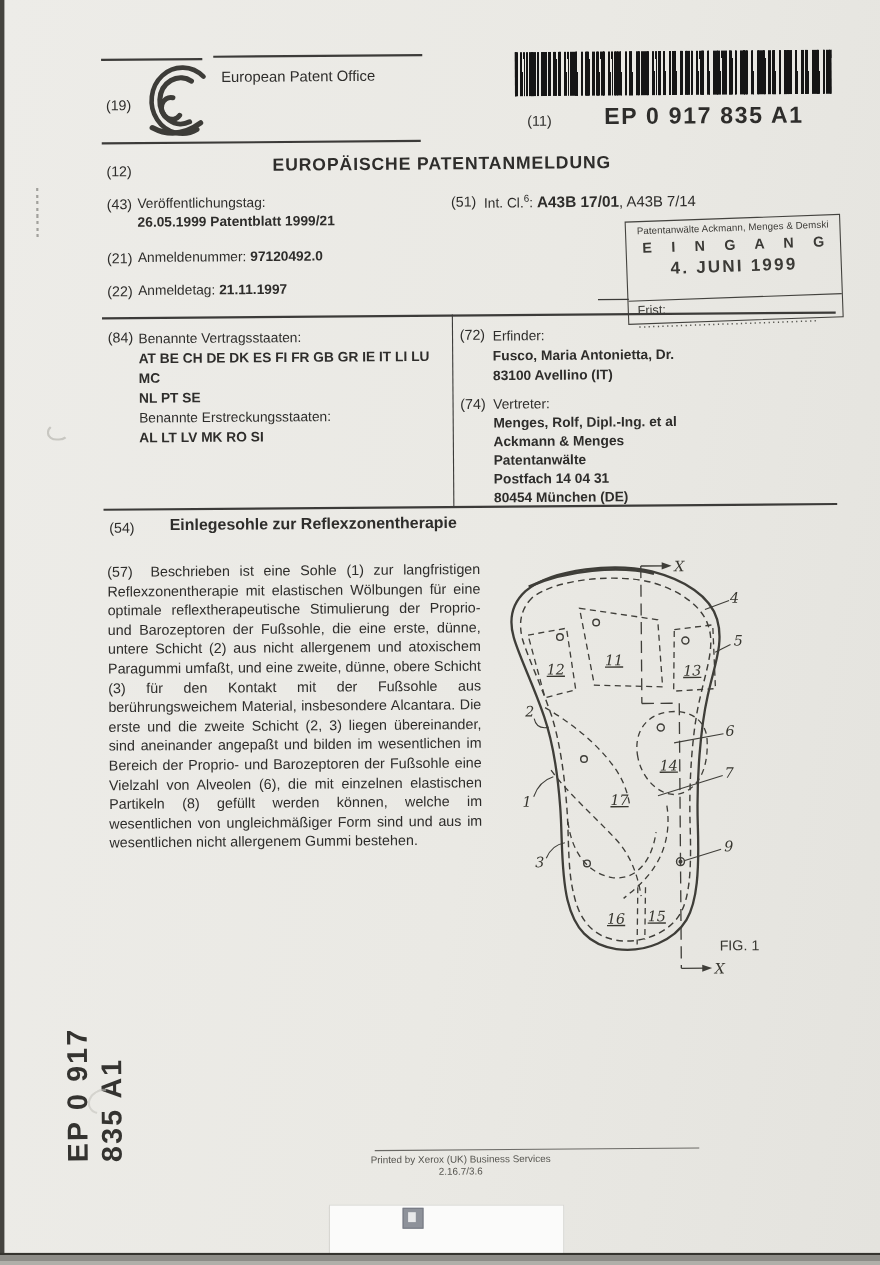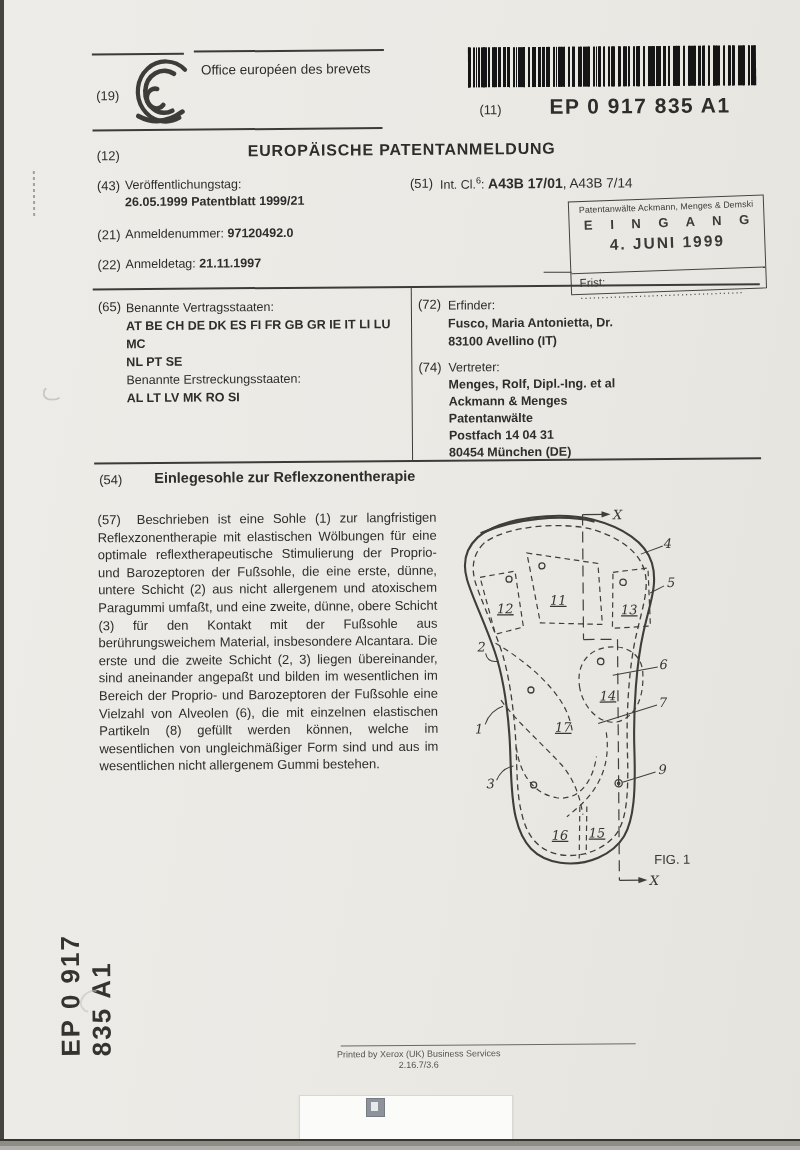--- a/index.html
+++ b/index.html
@@ -69,21 +69,21 @@
       <svg width="64" height="68" viewBox="0 0 64 68">
         <g fill="none" stroke="#3d3c38" stroke-width="4.6" stroke-linecap="round">
           <path d="M27,31 a9,10 -20 1 0 6,16"></path>
           <path d="M44,16 a19,21 0 1 0 -2,37"></path>
           <path d="M55,12 a28,30 0 1 0 -6,48" stroke-width="4.2"></path>
           <path d="M8,58 q22,12 44,-4" stroke-width="4.8"></path>
         </g>
       </svg>
     </div>
     <div class="abs" style="left:205px;top:56px;font-size:13.5px;line-height:25.5px;">
-      <div>Office européen des brevets</div>
+      <div>European Patent Office</div>
     </div>
 
     <div class="barcode"></div>
     <div class="abs inid" style="left:483px;top:103px;">(11)</div>
     <div class="abs" style="left:553px;top:96px;font-size:21px;font-weight:bold;letter-spacing:1.5px;">EP 0 917 835 A1</div>
 
     <div class="abs inid" style="left:100px;top:146px;">(12)</div>
     <div class="abs" style="left:170px;top:141px;width:470px;text-align:center;font-size:16px;font-weight:bold;letter-spacing:0.8px;">EUROPÄISCHE PATENTANMELDUNG</div>
 
     <div class="abs inid" style="left:100px;top:176px;">(43)</div>
@@ -115,21 +115,21 @@
     <div class="abs inid" style="left:100px;top:255px;">(22)</div>
     <div class="abs lbl" style="left:128px;top:255px;">
       <span>Anmeldetag:</span>
       <span style="font-weight:bold;">21.11.1997</span>
     </div>
 
     <div class="rule" style="left:95px;top:286px;width:667px;"></div>
     <div class="vrule" style="left:413px;top:286px;height:174px;"></div>
     <div class="rule" style="left:95px;top:460px;width:667px;"></div>
 
-    <div class="abs inid" style="left:100px;top:297px;">(65)</div>
+    <div class="abs inid" style="left:100px;top:297px;">(84)</div>
     <div class="abs" style="left:128px;top:297px;font-size:12.5px;line-height:18px;width:280px;">
       <div>Benannte Vertragsstaaten:</div>
       <div style="font-weight:bold;">AT BE CH DE DK ES FI FR GB GR IE IT LI LU MC</div>
       <div style="font-weight:bold;">NL PT SE</div>
       <div>Benannte Erstreckungsstaaten:</div>
       <div style="font-weight:bold;">AL LT LV MK RO SI</div>
     </div>
 
     <div class="abs inid" style="left:420px;top:297px;">(72)</div>
     <div class="abs" style="left:450px;top:297px;font-size:12.5px;line-height:18px;">

